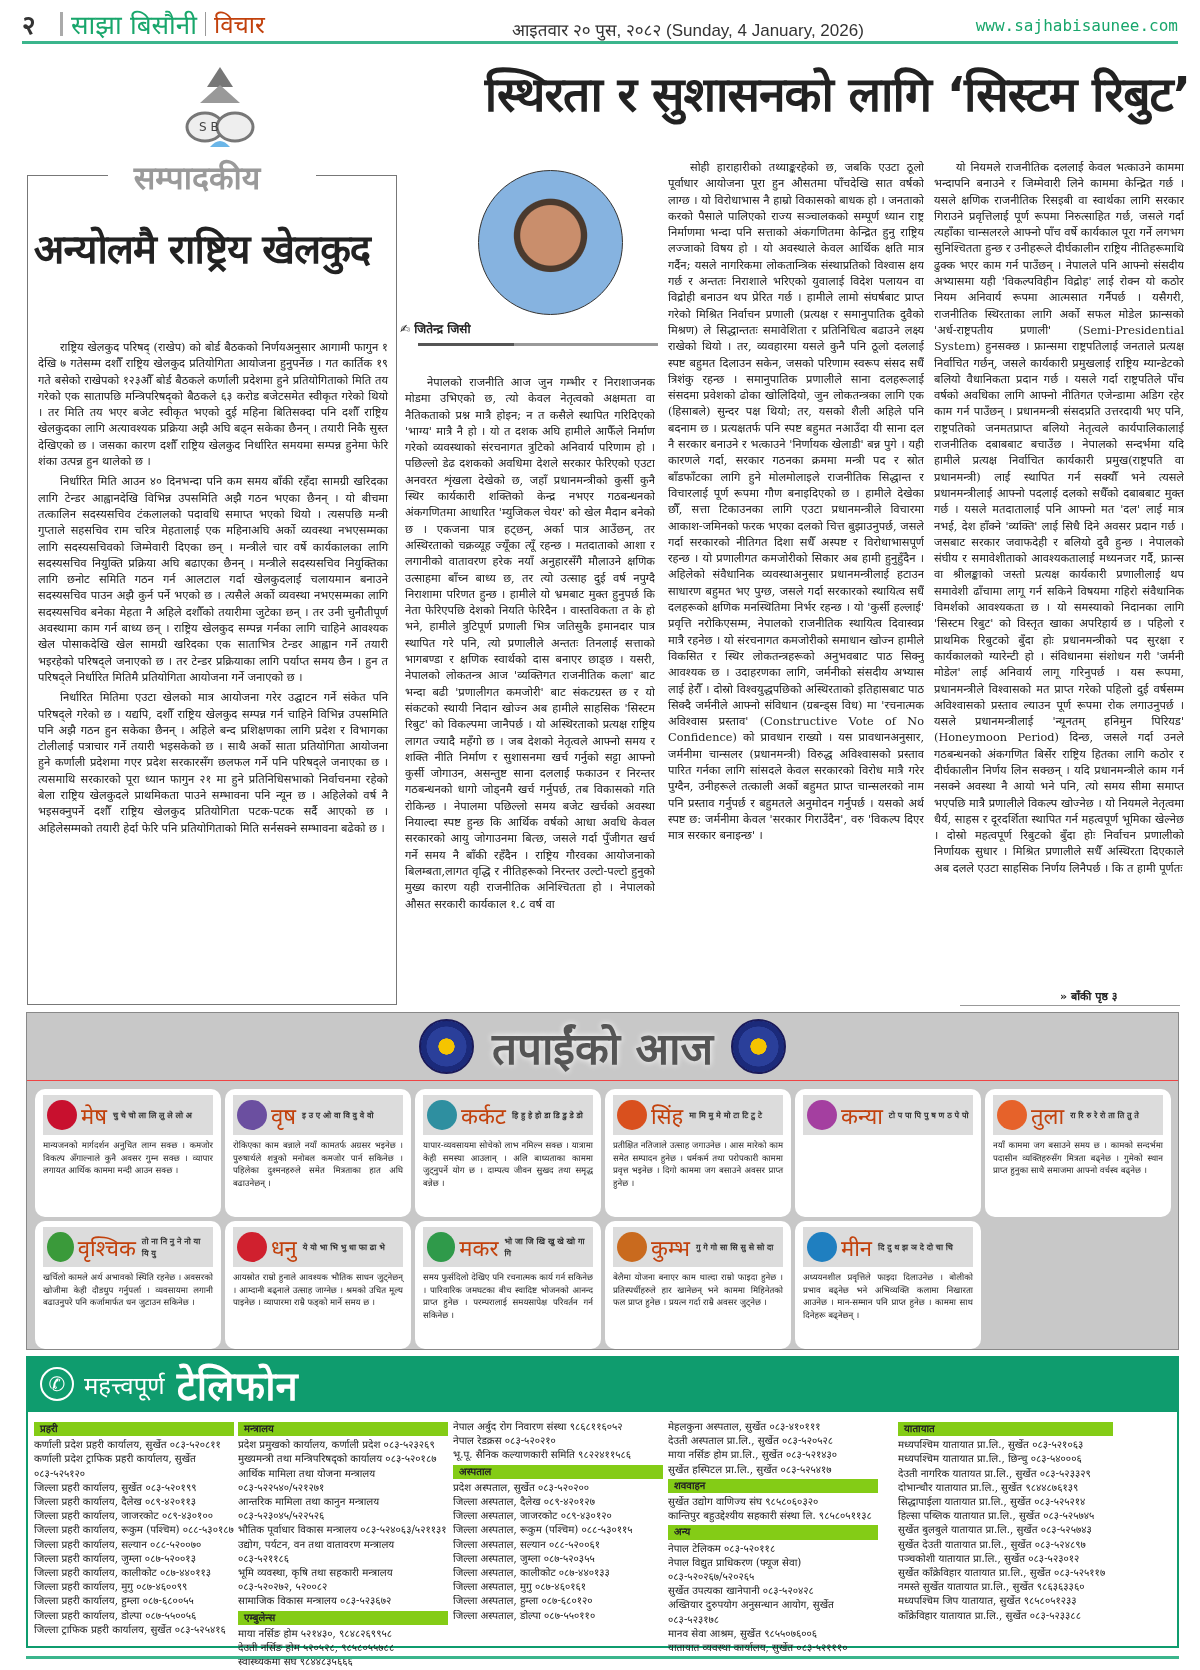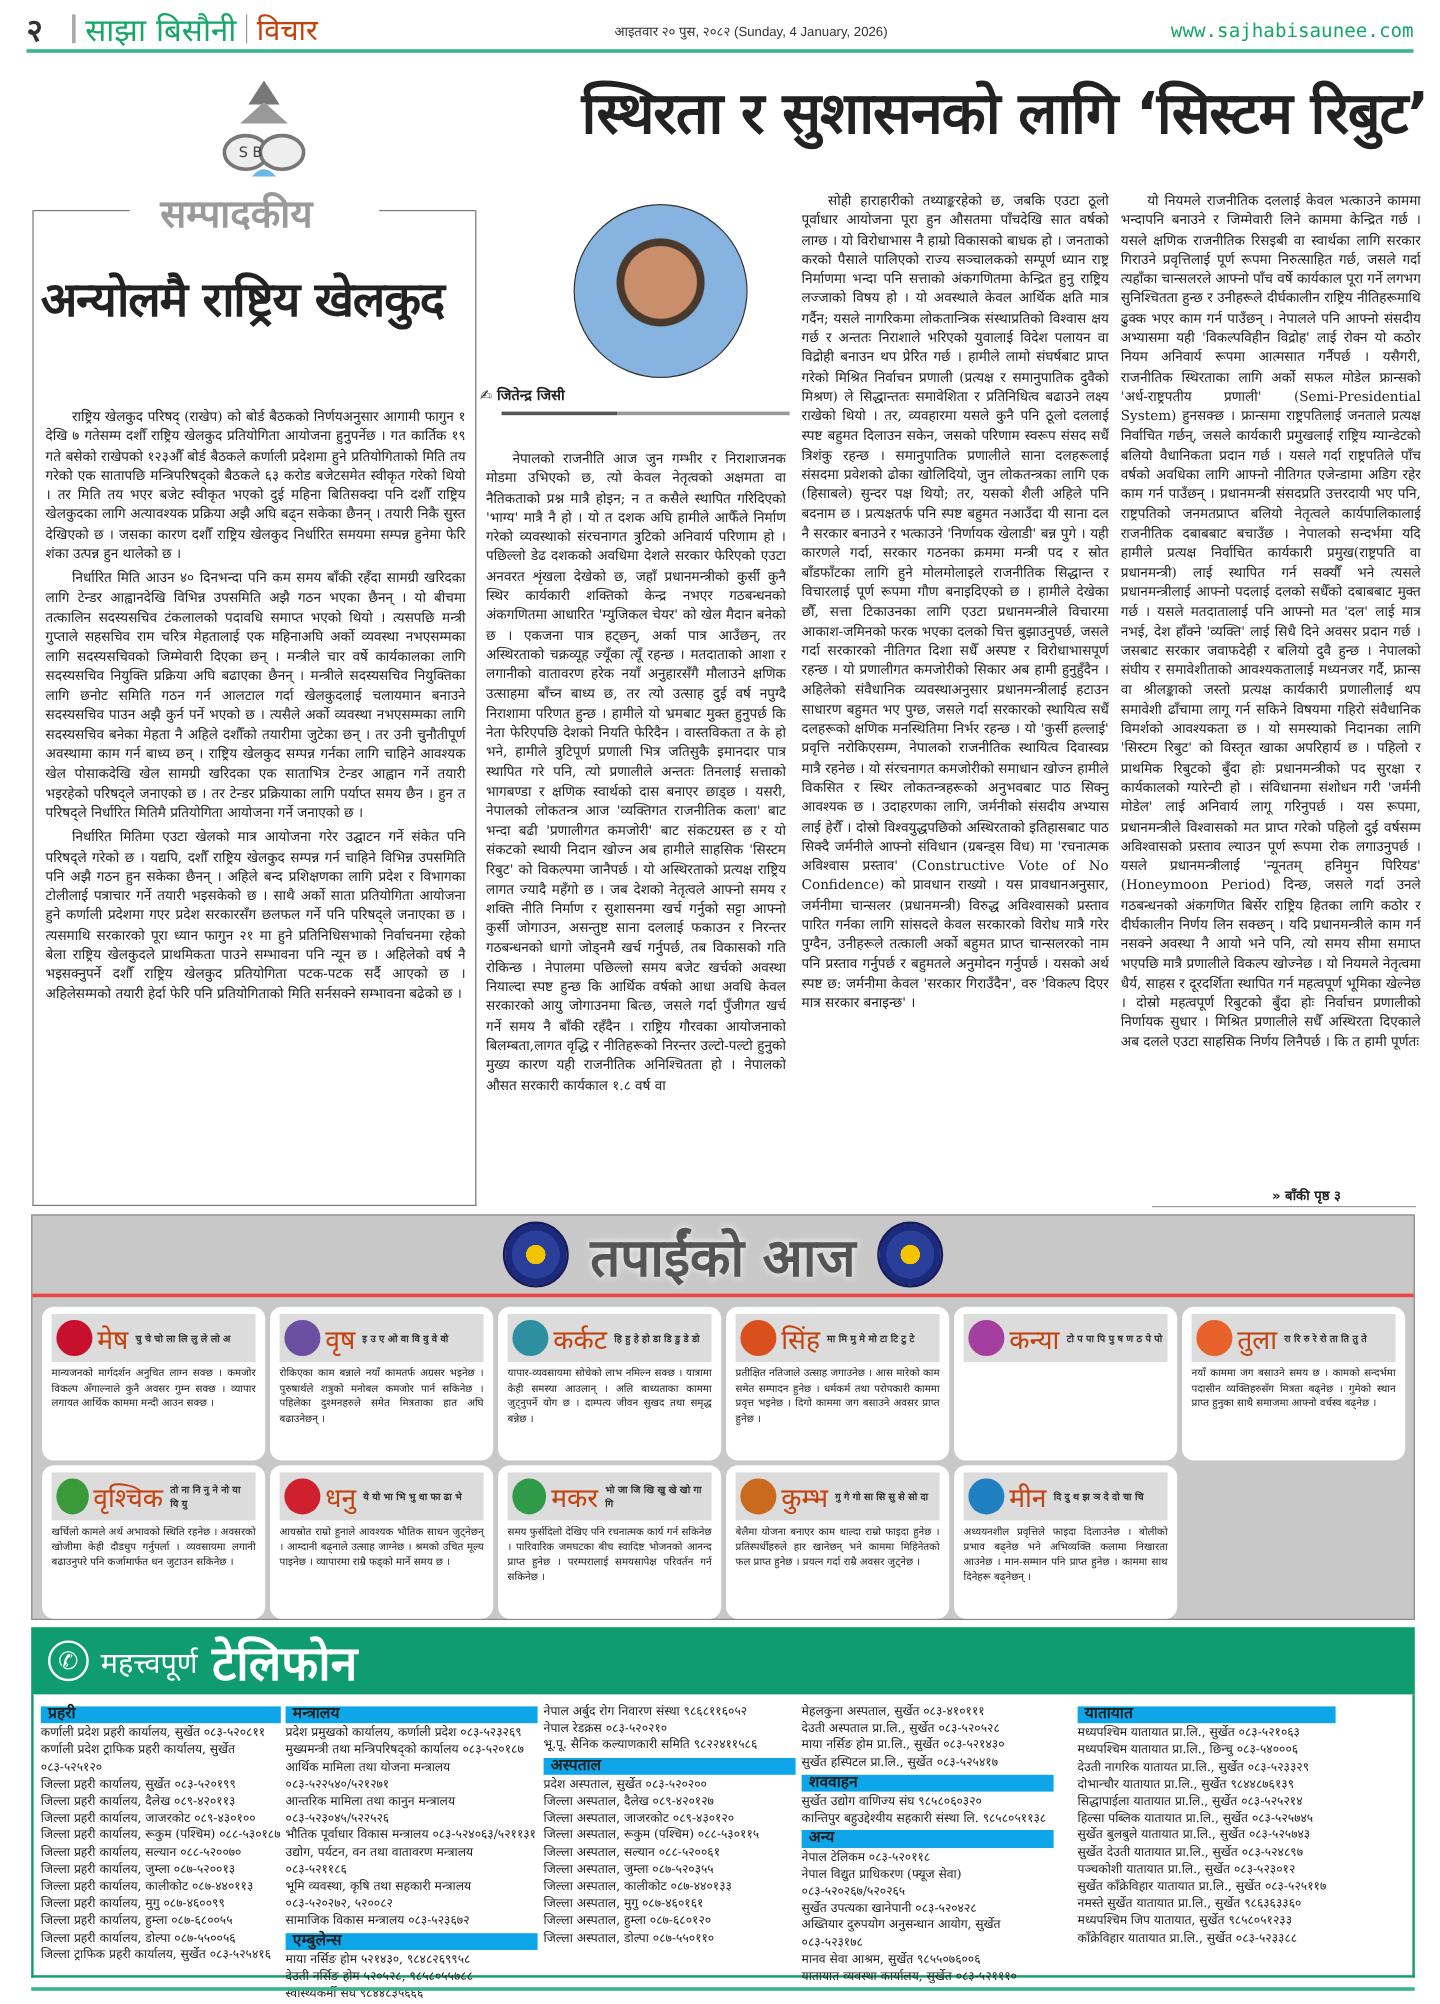--- a/index.html
+++ b/index.html
@@ -3,56 +3,56 @@
 <meta charset="utf-8">
 <style>
 *{box-sizing:border-box;margin:0;padding:0}
 body{width:1200px;height:1670px;background:#fff;font-family:"DejaVu Serif",serif;color:#222;overflow:hidden;position:relative}
 .masthead{position:absolute;left:22px;top:6px;width:1156px;height:38px;border-bottom:3px solid #3bb58c;display:flex;align-items:center}
 .pgno{font-size:26px;font-weight:bold;color:#333;font-family:"DejaVu Sans",sans-serif;width:30px}
 .bar{width:3px;height:24px;background:#aaa;margin:0 8px}
 .paper{font-size:26px;color:#18a66b;font-family:"DejaVu Sans",sans-serif}
 .sep{width:1px;height:24px;background:#999;margin:0 8px}
 .section{font-size:24px;color:#c2410c;font-family:"DejaVu Sans",sans-serif}
-.date{position:absolute;left:490px;top:12px;font-size:11px;font-family:"Liberation Sans",sans-serif;color:#333}
+.date{position:absolute;left:490px;top:12px;font-size:17px;font-family:"Liberation Sans",sans-serif;color:#333}
 .site{position:absolute;right:0;top:10px;font-size:16px;color:#18a66b;font-family:"DejaVu Sans Mono",monospace}
 .logo{position:absolute;left:175px;top:65px;width:90px;height:90px}
 .edit-box{position:absolute;left:27px;top:175px;width:370px;height:830px;border:1px solid #777;border-top:none}
 .edit-box:before{content:"";position:absolute;left:0;top:0;width:80px;border-top:1px solid #777}
 .edit-box:after{content:"";position:absolute;right:0;top:0;width:80px;border-top:1px solid #777}
 .edit-label{position:absolute;left:107px;top:155px;width:180px;text-align:center;font-size:32px;color:#9a9a9a;font-family:"DejaVu Sans",sans-serif;font-weight:bold}
 .edit-title{position:absolute;left:27px;top:220px;width:350px;text-align:center;font-size:40px;font-family:"DejaVu Sans",sans-serif;color:#222;font-weight:bold;letter-spacing:-1px}
 .edit-body{position:absolute;left:38px;top:340px;width:350px;font-size:11.3px;line-height:16.3px;text-align:justify}
 .edit-body p{text-indent:22px;margin-bottom:4px}
 .headline{position:absolute;left:405px;top:60px;width:785px;font-size:48px;font-weight:bold;font-family:"DejaVu Sans",sans-serif;color:#222;text-align:right;letter-spacing:-1px}
 .author-photo{position:absolute;left:478px;top:170px;width:145px;height:145px;border-radius:50%;background:radial-gradient(circle at 50% 45%,#c98e6c 0 28%,#4a3a2e 29% 34%,#86b3e0 35%);border:1px solid #333}
 .author-name{position:absolute;left:400px;top:320px;width:260px;text-align:left;font-size:12px;font-family:"DejaVu Sans",sans-serif;font-weight:bold}
 .author-line{position:absolute;left:418px;top:343px;width:240px;height:3px;background:linear-gradient(90deg,#555 0 40%,#999 40%);}
 .col{position:absolute;font-size:11.3px;line-height:16.3px;text-align:justify}
 .col p{text-indent:22px}
 .more{position:absolute;left:1060px;top:988px;font-size:11px;font-weight:bold;font-family:"DejaVu Sans",sans-serif}
 .more-line{position:absolute;left:960px;top:1005px;width:220px;border-top:1px solid #999}
 .horo{position:absolute;left:26px;top:1012px;width:1153px;height:338px;background:#c8c8c8;border:1px solid #888}
-.horo-title{position:absolute;left:0;top:0;width:100%;height:68px;display:flex;align-items:center;justify-content:center;gap:18px;border-bottom:3px solid #ef4444}
+.horo-title{position:absolute;left:0;top:0;width:100%;height:68px;display:flex;align-items:center;justify-content:center;gap:18px;border-bottom:1px solid #ef4444}
 .zwheel{width:55px;height:55px;border-radius:50%;background:radial-gradient(circle,#f5c400 0 22%,#2a3f9a 23% 55%,#1b2a7a 56% 70%,#3355bb 71%);border:2px solid #1a1a5a}
 .horo-title span{font-size:44px;font-weight:bold;color:#555;font-family:"DejaVu Sans",sans-serif;text-shadow:0 0 6px #fff}
 .cards{position:absolute;left:8px;top:76px;display:grid;grid-template-columns:repeat(6,186px);grid-template-rows:128px 128px;column-gap:4px;row-gap:4px}
 .card{background:#fff;border-radius:10px;padding:6px 8px}
 .card-head{background:#dcdcdc;height:40px;display:flex;align-items:center;padding:0 4px}
 .zicon{width:30px;height:30px;border-radius:50%;margin-right:4px}
 .zname{font-size:22px;font-family:"DejaVu Sans",sans-serif;color:#c2410c;margin-right:6px}
 .zletters{font-size:8px;line-height:12px;color:#333;font-weight:bold}
 .card-text{font-size:8.5px;line-height:12.5px;margin-top:4px;text-align:justify}
 .tel-head{position:absolute;left:26px;top:1356px;width:1153px;height:56px;background:#0f9c6e;display:flex;align-items:center;padding-left:14px;color:#fff;font-family:"DejaVu Sans",sans-serif}
 .tel-icon{width:34px;height:34px;border:2px solid #fff;border-radius:50%;display:flex;align-items:center;justify-content:center;font-size:20px;margin-right:10px}
 .tel-sub{font-size:24px;margin-right:12px}
 .tel-main{font-size:40px;font-weight:bold}
 .tel-body{position:absolute;left:26px;top:1412px;width:1153px;height:236px;border:2px solid #0f9c6e;border-top:none}
 .tcol{position:absolute;top:8px;font-size:10.2px;line-height:14.2px}
-.tcat{background:#0ea5e9;font-weight:bold;font-family:Liberation Mono, monospace;padding:0 6px;margin:2px 0;font-size:13px}
+.tcat{background:#84cc16;font-weight:bold;font-family:Liberation Sans, sans-serif;padding:0 6px;margin:2px 0;font-size:10px}
 .bottom-line{position:absolute;left:26px;top:1656px;width:1153px;border-top:3px solid #3bb58c}
 </style>
 </head>
 <body>
 
 <div class="masthead">
   <span class="pgno">२</span>
   <span class="bar"></span>
   <span class="paper">साझा बिसौनी</span>
   <span class="sep"></span>

